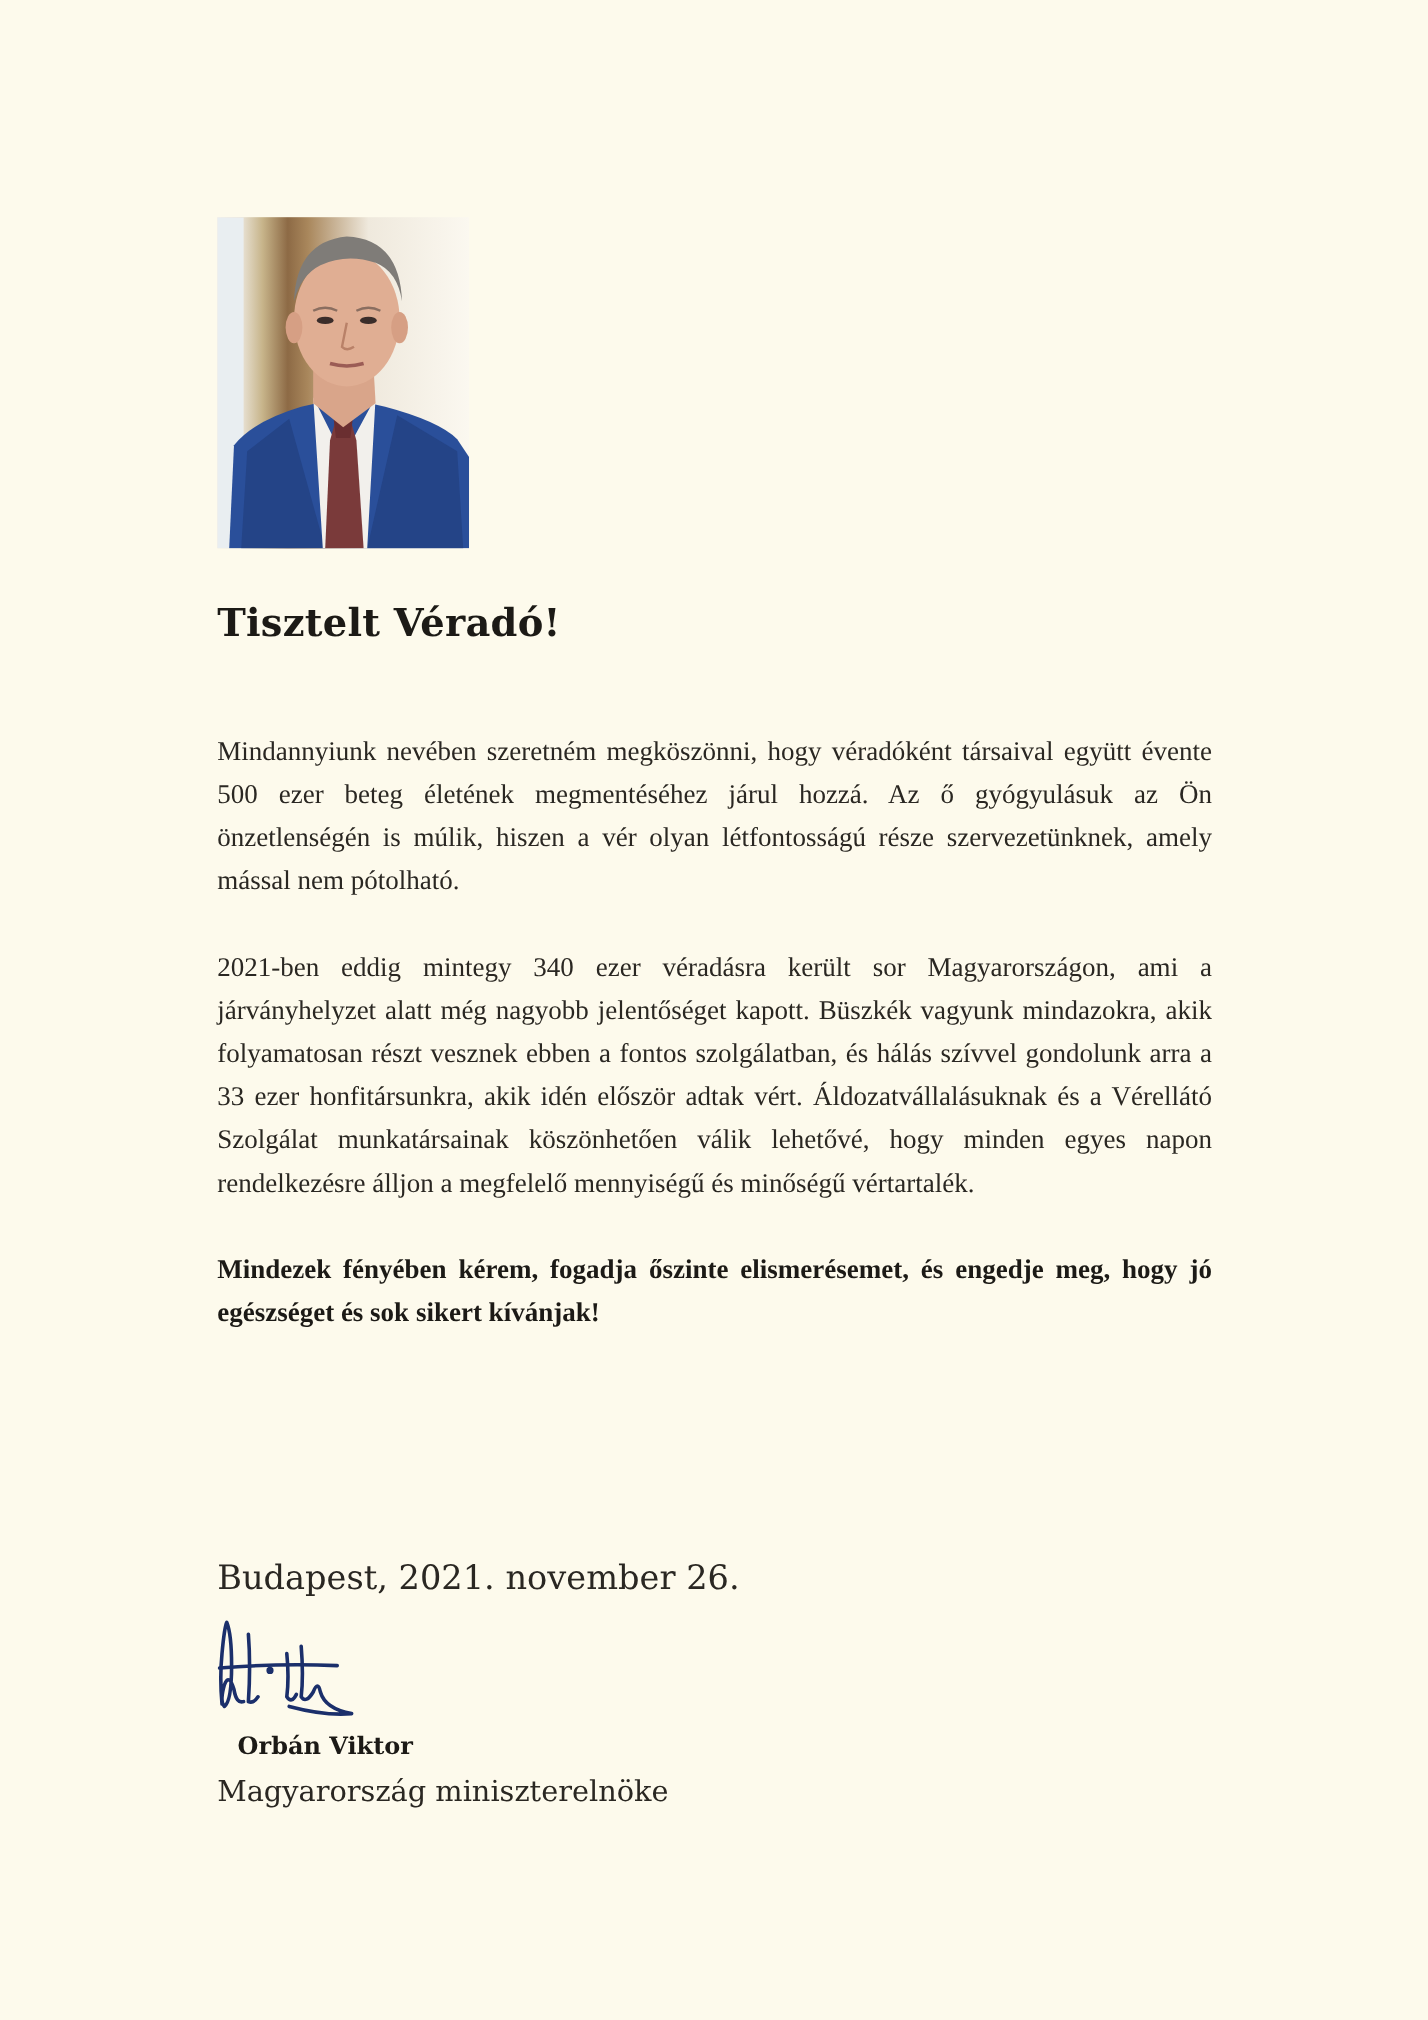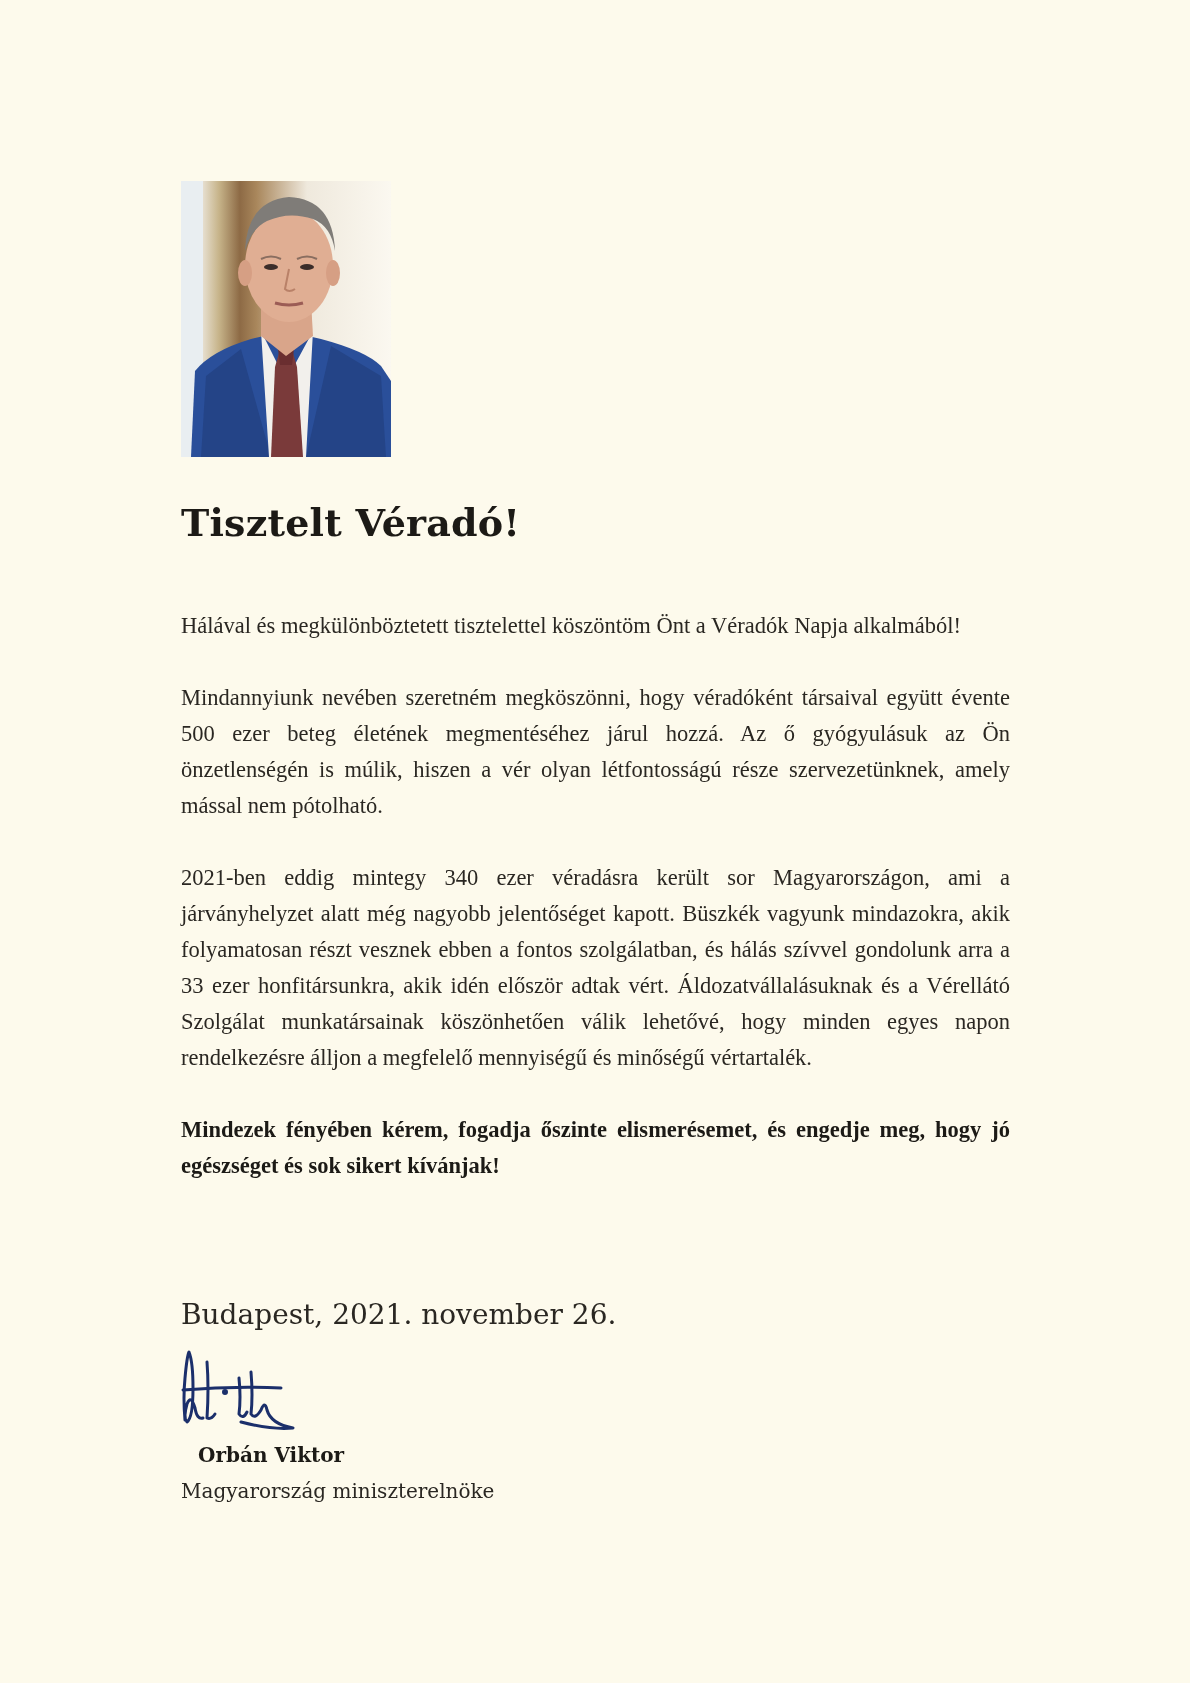--- a/index.html
+++ b/index.html
@@ -14,21 +14,21 @@
   .photo {
     position: absolute; left: 181px; top: 181px;
     width: 210px; height: 276px;
     overflow: hidden;
     background: linear-gradient(90deg, #f3efe6 0%, #e8e1d3 10%, #c7b48a 18%, #8d6a45 28%, #a9875c 36%, #efe9dd 60%, #fbf8f0 100%);
   }
   .photo svg { display: block; }
   .title {
     position: absolute; left: 181px; top: 500px;
     font-family: "DejaVu Serif", "Liberation Serif", serif;
-    font-weight: bold; font-size: 38px;
+    font-weight: bold; font-size: 32px;
     margin: 0; letter-spacing: 0.2px;
     color: #1c1a16;
   }
   .body {
     position: absolute; left: 181px; top: 608px;
     width: 829px;
     font-family: "Liberation Serif", "DejaVu Serif", serif;
     font-size: 22.5px; line-height: 36px;
     text-align: justify;
     color: #2a2722;
@@ -45,21 +45,21 @@
     width: 115px; height: 82px;
   }
   .sig-name {
     position: absolute; left: 181px; top: 1443px;
     font-family: "DejaVu Serif", serif; font-weight: bold; font-size: 20px;
     color: #1c1a16;
     margin-left: 17px;
   }
   .sig-title {
     position: absolute; left: 181px; top: 1479px;
-    font-family: "DejaVu Serif", serif; font-size: 20px;
+    font-family: "DejaVu Serif", serif; font-size: 24px;
     color: #2a2722;
   }
 </style>
 </head>
 <body>
 
 <div class="photo" title="Portrait of Orbán Viktor in a blue suit with a white shirt and red tie">
   <svg width="210" height="276" viewBox="0 0 210 276">
 
     <rect x="0" y="0" width="22" height="276" fill="#e9eef1"></rect>
@@ -89,21 +89,20 @@
 
     <path d="M108 88 L104 108 Q108 112 114 108" stroke="#b98168" stroke-width="2" fill="none"></path>
 
     <path d="M94 122 Q108 126 122 122" stroke="#9b5c55" stroke-width="3" fill="none"></path>
   </svg>
 </div>
 
 <h1 class="title">Tisztelt Véradó!</h1>
 
 <div class="body">
-  <p>Hálával és megkülönböztetett tisztelettel köszöntöm Önt a Véradók Napja alkalmából!</p>
   <p>Mindannyiunk nevében szeretném megköszönni, hogy véradóként társaival együtt évente 500 ezer beteg életének megmentéséhez járul hozzá. Az ő gyógyulásuk az Ön önzetlenségén is múlik, hiszen a vér olyan létfontosságú része szervezetünknek, amely mással nem pótolható.</p>
   <p>2021-ben eddig mintegy 340 ezer véradásra került sor Magyarországon, ami a járványhelyzet alatt még nagyobb jelentőséget kapott. Büszkék vagyunk mindazokra, akik folyamatosan részt vesznek ebben a fontos szolgálatban, és hálás szívvel gondolunk arra a 33 ezer honfitársunkra, akik idén először adtak vért. Áldozatvállalásuknak és a Vérellátó Szolgálat munkatársainak köszönhetően válik lehetővé, hogy minden egyes napon rendelkezésre álljon a megfelelő mennyiségű és minőségű vértartalék.</p>
   <p class="bold">Mindezek fényében kérem, fogadja őszinte elismerésemet, és engedje meg, hogy jó egészséget és sok sikert kívánjak!</p>
 </div>
 
 <div class="date">Budapest, 2021. november 26.</div>
 
 <div class="signature">
   <svg width="115" height="82" viewBox="0 0 115 82">
     <g fill="none" stroke="#1b2f6b" stroke-width="3" stroke-linecap="round" stroke-linejoin="round">

